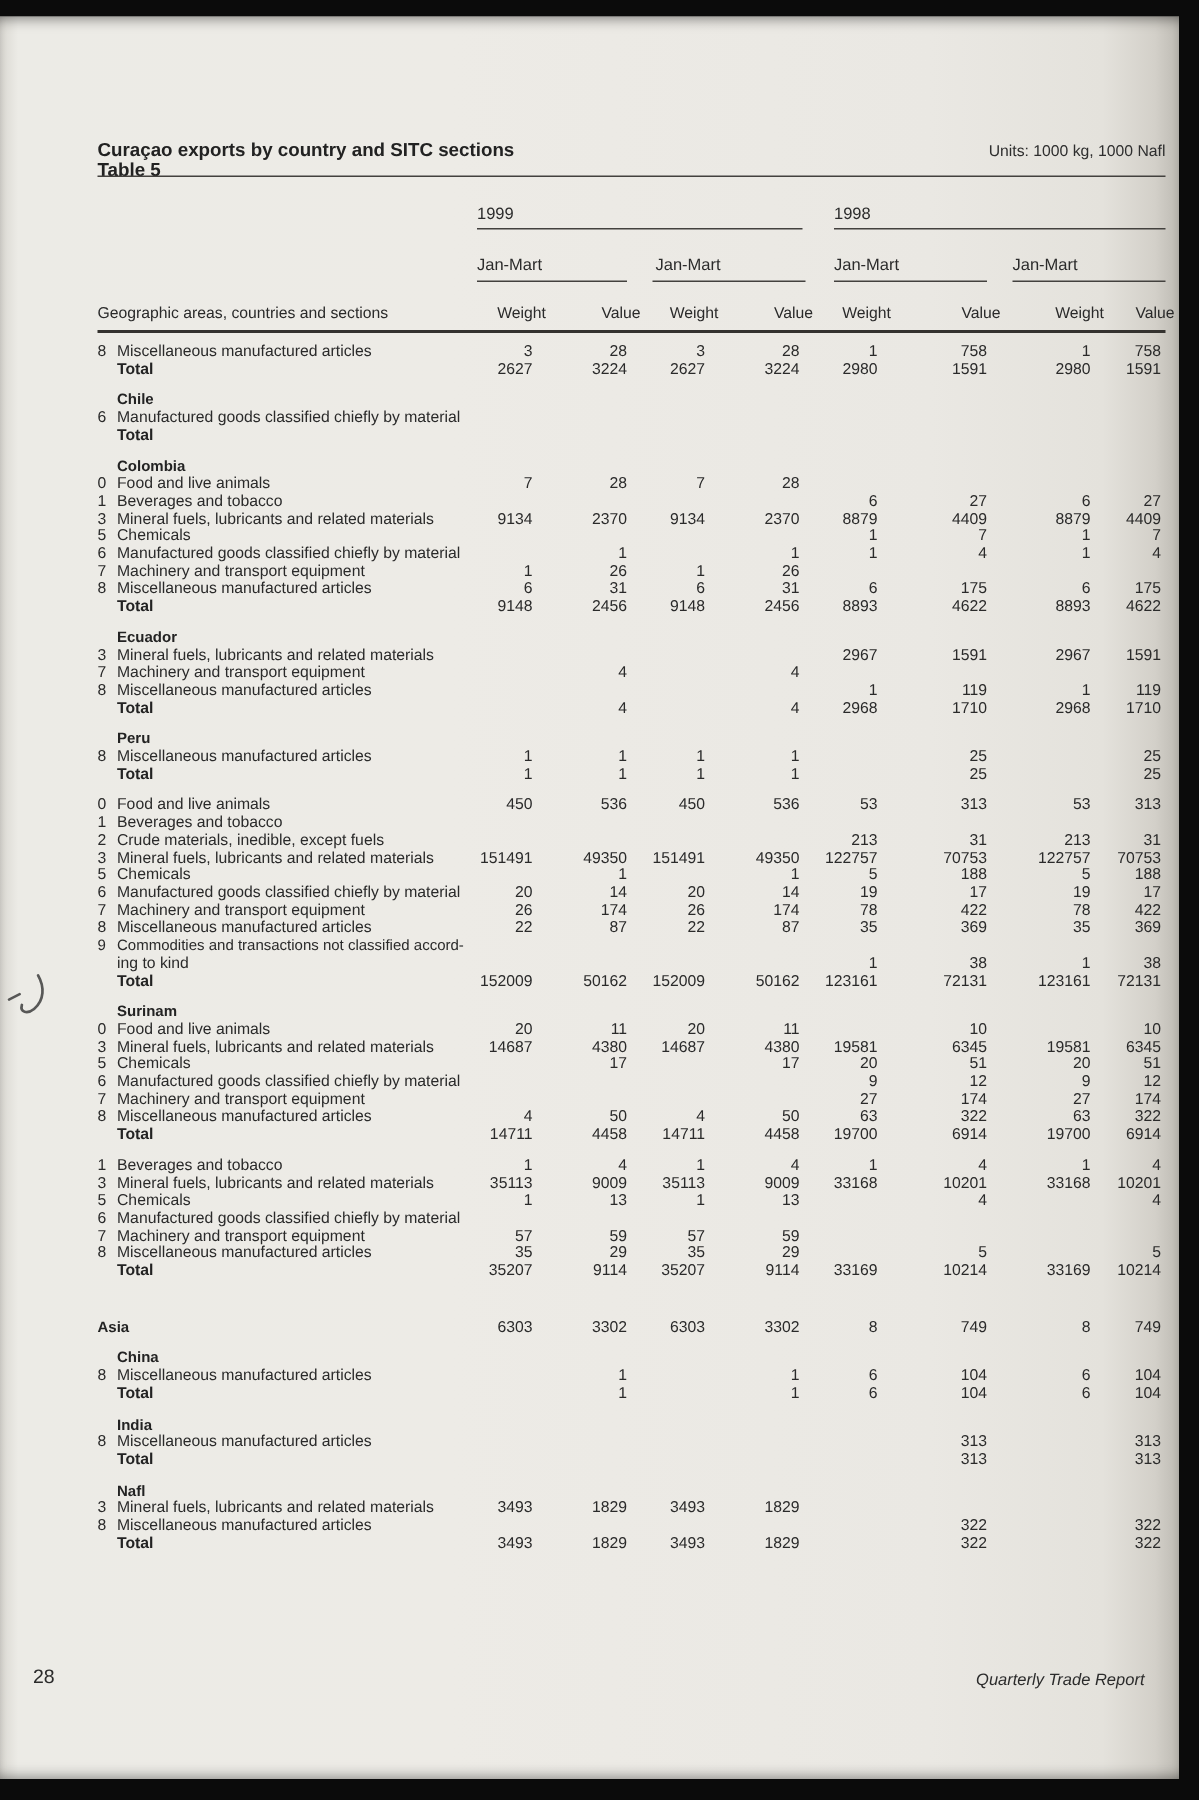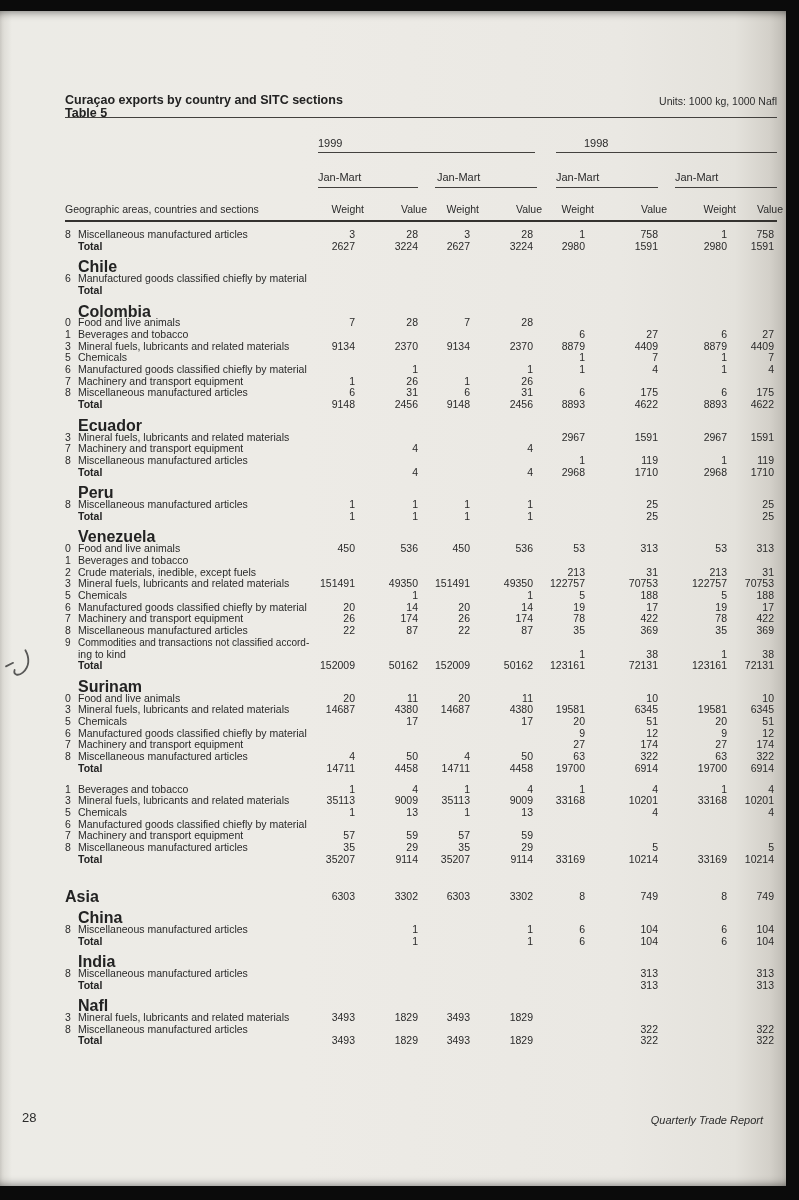--- a/index.html
+++ b/index.html
@@ -28,21 +28,21 @@
   }
   .hdrgrid{line-height:12px;}
   .hdrgrid .mh{text-align:right;white-space:nowrap;position:relative;left:9px;}
   .stub{white-space:nowrap;}
   .tbody{width:709px;}
   .trow .lblcell{white-space:nowrap;overflow:visible;}
   .trow .num{text-align:right;white-space:nowrap;}
   .digit{display:inline-block;width:13px;}
   .ind{padding-left:13px;}
   .bold{font-weight:bold;color:#232323;}
-  .secname{font-weight:bold;color:#232323;font-size:16px;line-height:11.7px;padding-left:13px;white-space:nowrap;}
+  .secname{font-weight:bold;color:#232323;font-size:10px;line-height:11.7px;padding-left:13px;white-space:nowrap;}
   .gap{height:9px;}
   .gap.wide{height:26px;}
   .wrapline{font-size:10px;line-height:11.7px;white-space:nowrap;}
   .pagenum{font-size:13px;color:#2b2b2b;}
   .reportname{font-size:11px;font-style:italic;color:#2b2b2b;white-space:nowrap;}
   .mark{opacity:.85;transform:rotate(-6deg);}
 </style>
 </head>
 <body>
 
@@ -54,21 +54,21 @@
     <path d="M25,5 C28.5,13 27.5,22 20,27 C15,30.2 10.3,28.2 12.2,23.5" fill="none" stroke="#3f3f3f" stroke-width="1.8" stroke-linecap="round"></path>
     <path d="M4,19 L11.5,16.2" fill="none" stroke="#3f3f3f" stroke-width="1.7" stroke-linecap="round"></path>
   </svg>
 
   <div class="abs title" style="left:65px;top:78px;margin-top:28px;">Table 5</div>
   <div class="abs title" style="left:65px;top:93px;">Curaçao exports by country and SITC sections</div>
   <div class="abs units" style="right:22px;top:95px;">Units: 1000 kg, 1000 Nafl</div>
   <div class="abs hline" style="left:65px;top:117px;width:712px;"></div>
 
   <div class="abs yearlbl" style="left:318px;top:137px;">1999</div>
-  <div class="abs yearlbl" style="left:584px;top:137px;text-align:center;">1998</div>
+  <div class="abs yearlbl" style="left:556px;top:137px;text-align:center;">1998</div>
   <div class="abs hline" style="left:318px;top:152px;width:217px;"></div>
   <div class="abs hline" style="left:556px;top:152px;width:221px;"></div>
 
   <div class="abs period" style="left:318px;top:171px;">Jan-Mart</div>
   <div class="abs period" style="left:437px;top:171px;">Jan-Mart</div>
   <div class="abs period" style="left:556px;top:171px;">Jan-Mart</div>
   <div class="abs period" style="left:675px;top:171px;">Jan-Mart</div>
   <div class="abs hline" style="left:318px;top:187px;width:100px;"></div>
   <div class="abs hline" style="left:435px;top:187px;width:102px;"></div>
   <div class="abs hline" style="left:556px;top:187px;width:102px;"></div>
@@ -288,21 +288,20 @@
         <div class="num">1</div>
         <div class="num">1</div>
         <div class="num">1</div>
         <div class="num">1</div>
         <div class="num"></div>
         <div class="num">25</div>
         <div class="num"></div>
         <div class="num">25</div>
       </div>
       <div class="gap"></div>
-      <div class="secname">Venezuela</div>
       <div class="trow">
         <div class="lblcell"><span class="digit">0</span><span>Food and live animals</span></div>
         <div class="num">450</div>
         <div class="num">536</div>
         <div class="num">450</div>
         <div class="num">536</div>
         <div class="num">53</div>
         <div class="num">313</div>
         <div class="num">53</div>
         <div class="num">313</div>

